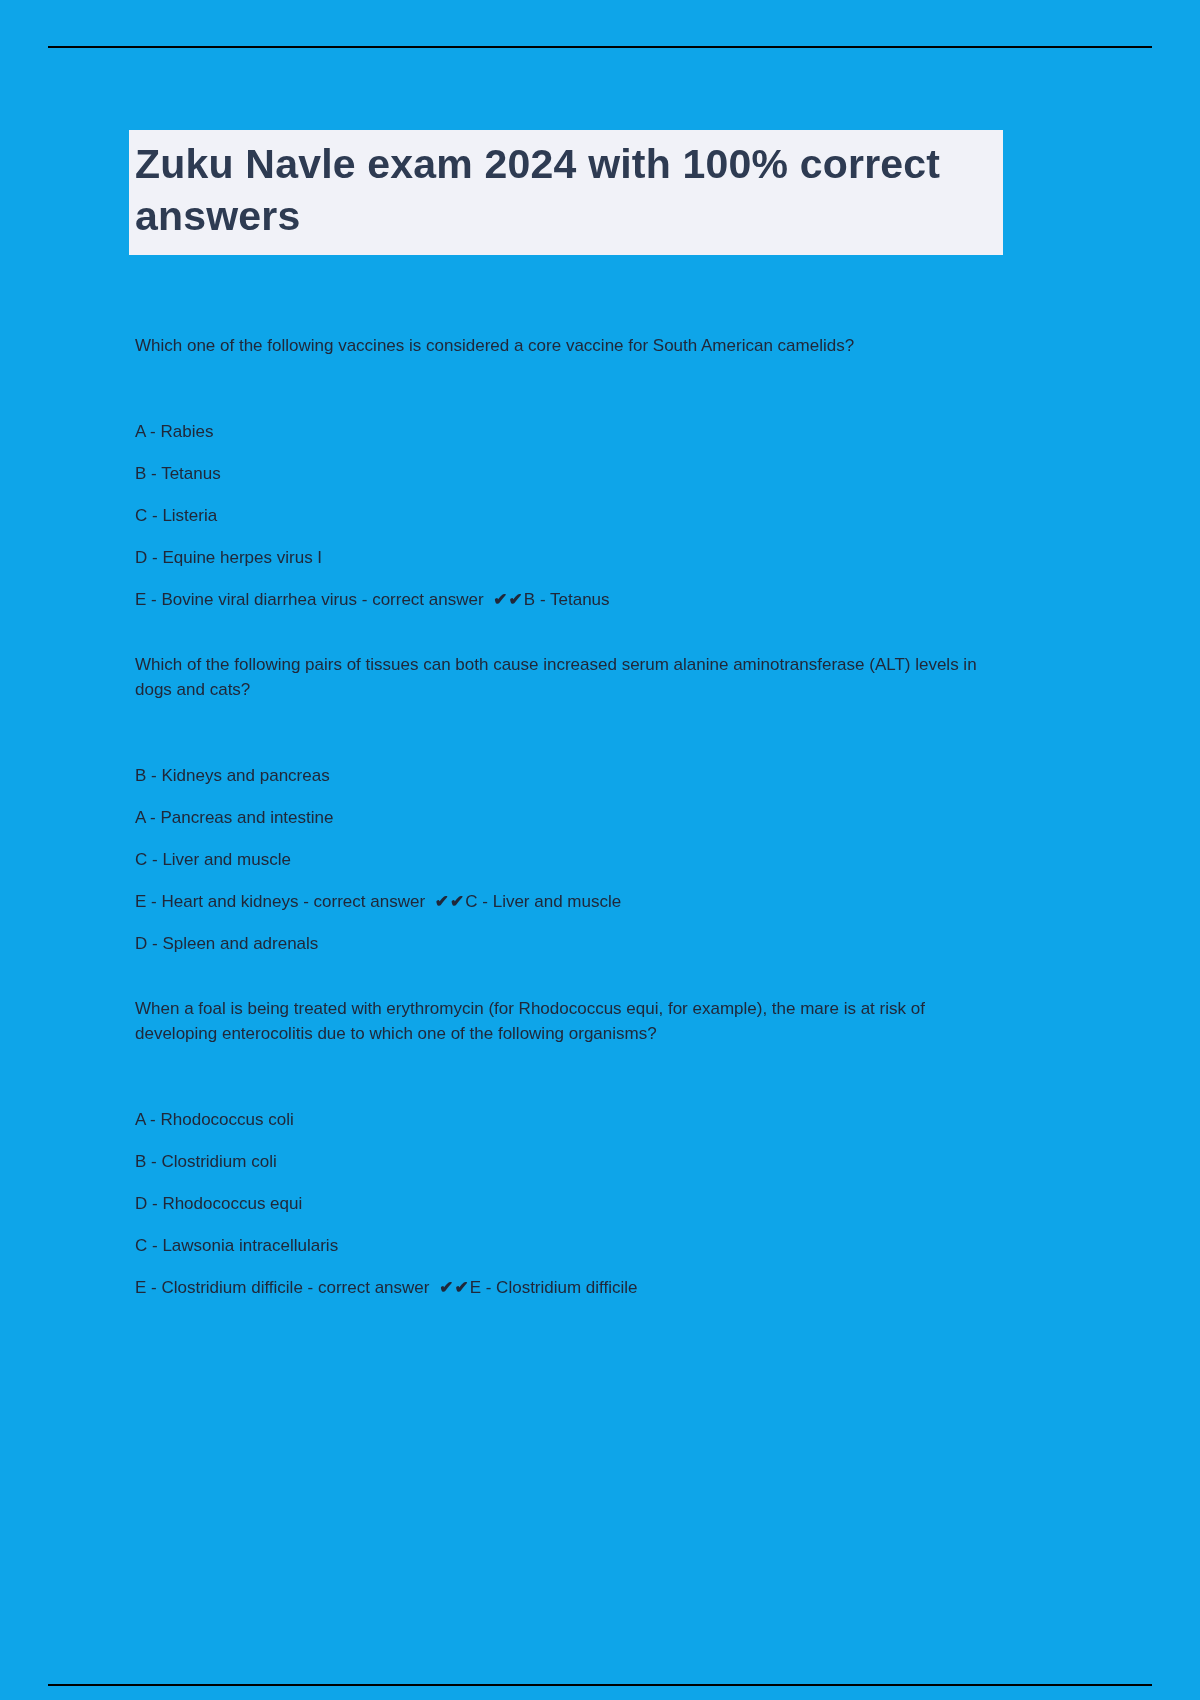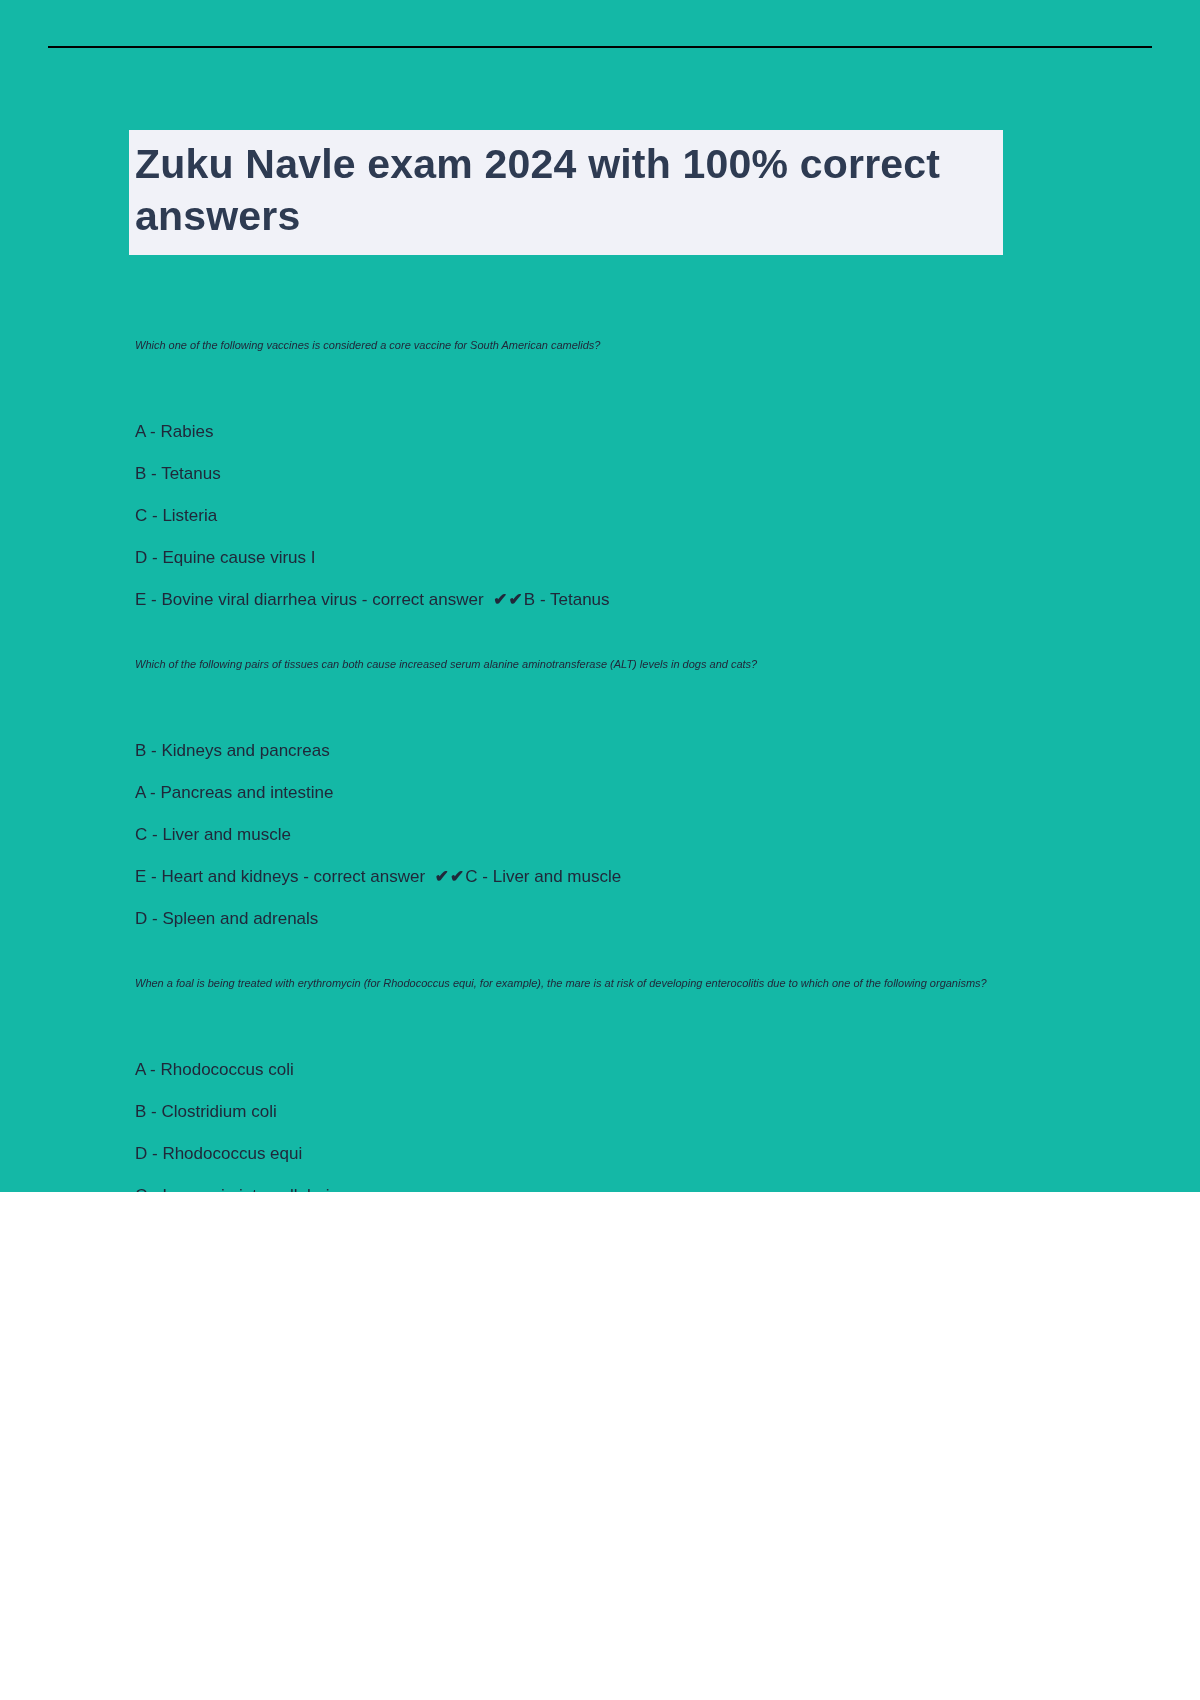--- a/index.html
+++ b/index.html
@@ -1,21 +1,21 @@
 <!DOCTYPE html>
 <html><head>
 <meta charset="utf-8">
 <style>
   * { box-sizing: border-box; }
   html, body { margin: 0; padding: 0; background: #ffffff; }
   .page {
     position: relative;
     width: 1200px;
-    height: 1192px;
-    background: #14b8a6;
+    height: 1700px;
+    background: #0ea5e9;
     font-family: "Liberation Sans", sans-serif;
     color: #20283a;
     overflow: hidden;
   }
   .rule {
     position: absolute;
     left: 48px;
     width: 1104px;
     height: 2px;
     background: #000000;
@@ -34,25 +34,24 @@
     font-weight: bold;
     color: #2e3b52;
     background: #f1f2f8;
     margin: 0 0 78px -6px;
     padding: 8px 6px 12px 6px;
     width: 874px;
     letter-spacing: 0.2px;
   }
   .question-block { margin: 0 0 40px 0; }
   .question-text {
-    font-size: 11px;
+    font-size: 17px;
     line-height: 25px;
     margin: 0 0 61px 0;
     color: #20283a;
-    font-style: italic;
   }
   .option {
     font-size: 17px;
     line-height: 25px;
     margin: 0 0 17px 0;
     color: #20283a;
   }
   .check {
     font-weight: bold;
     margin-left: 5px;
@@ -67,36 +66,37 @@
   <div class="rule rule-top"></div>
 
   <div class="content">
     <h1 class="doc-title">Zuku Navle exam 2024 with 100% correct answers</h1>
 
     <section class="question-block">
       <p class="question-text">Which one of the following vaccines is considered a core vaccine for South American camelids?</p>
       <p class="option">A - Rabies</p>
       <p class="option">B - Tetanus</p>
       <p class="option">C - Listeria</p>
-      <p class="option">D - Equine cause virus I</p>
+      <p class="option">D - Equine herpes virus I</p>
       <p class="option"><span>E - Bovine viral diarrhea virus - correct answer</span> <span class="check">✔✔</span><span>B - Tetanus</span></p>
     </section>
 
     <section class="question-block">
       <p class="question-text">Which of the following pairs of tissues can both cause increased serum alanine aminotransferase (ALT) levels in dogs and cats?</p>
       <p class="option">B - Kidneys and pancreas</p>
       <p class="option">A - Pancreas and intestine</p>
       <p class="option">C - Liver and muscle</p>
       <p class="option"><span>E - Heart and kidneys - correct answer</span> <span class="check">✔✔</span><span>C - Liver and muscle</span></p>
       <p class="option">D - Spleen and adrenals</p>
     </section>
 
     <section class="question-block">
       <p class="question-text">When a foal is being treated with erythromycin (for Rhodococcus equi, for example), the mare is at risk of developing enterocolitis due to which one of the following organisms?</p>
       <p class="option">A - Rhodococcus coli</p>
       <p class="option">B - Clostridium coli</p>
       <p class="option">D - Rhodococcus equi</p>
       <p class="option">C - Lawsonia intracellularis</p>
+      <p class="option"><span>E - Clostridium difficile - correct answer</span> <span class="check">✔✔</span><span>E - Clostridium difficile</span></p>
     </section>
   </div>
 
   <div class="rule rule-bottom"></div>
 </div>
 
 </body></html>

